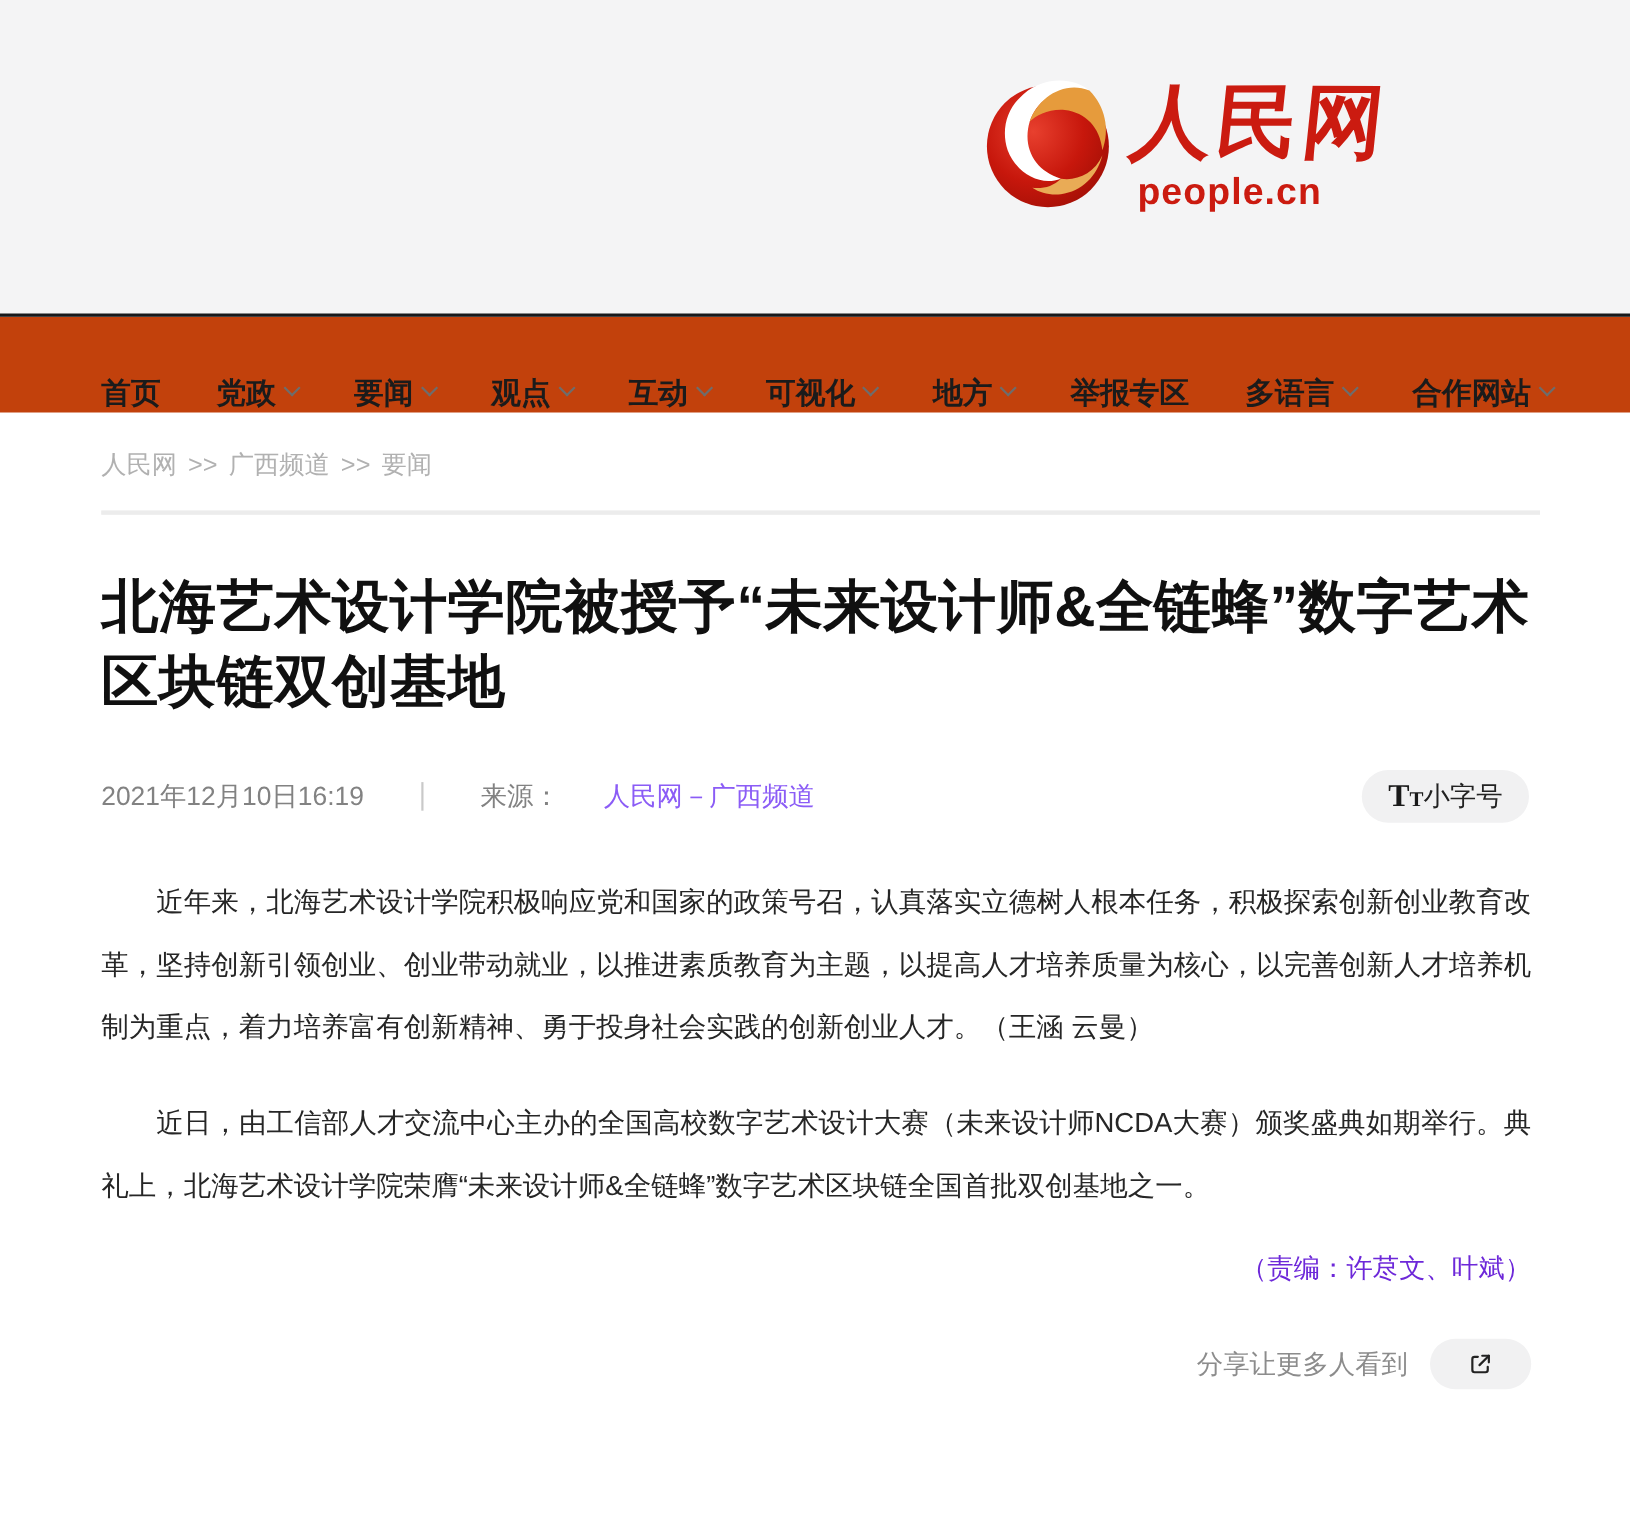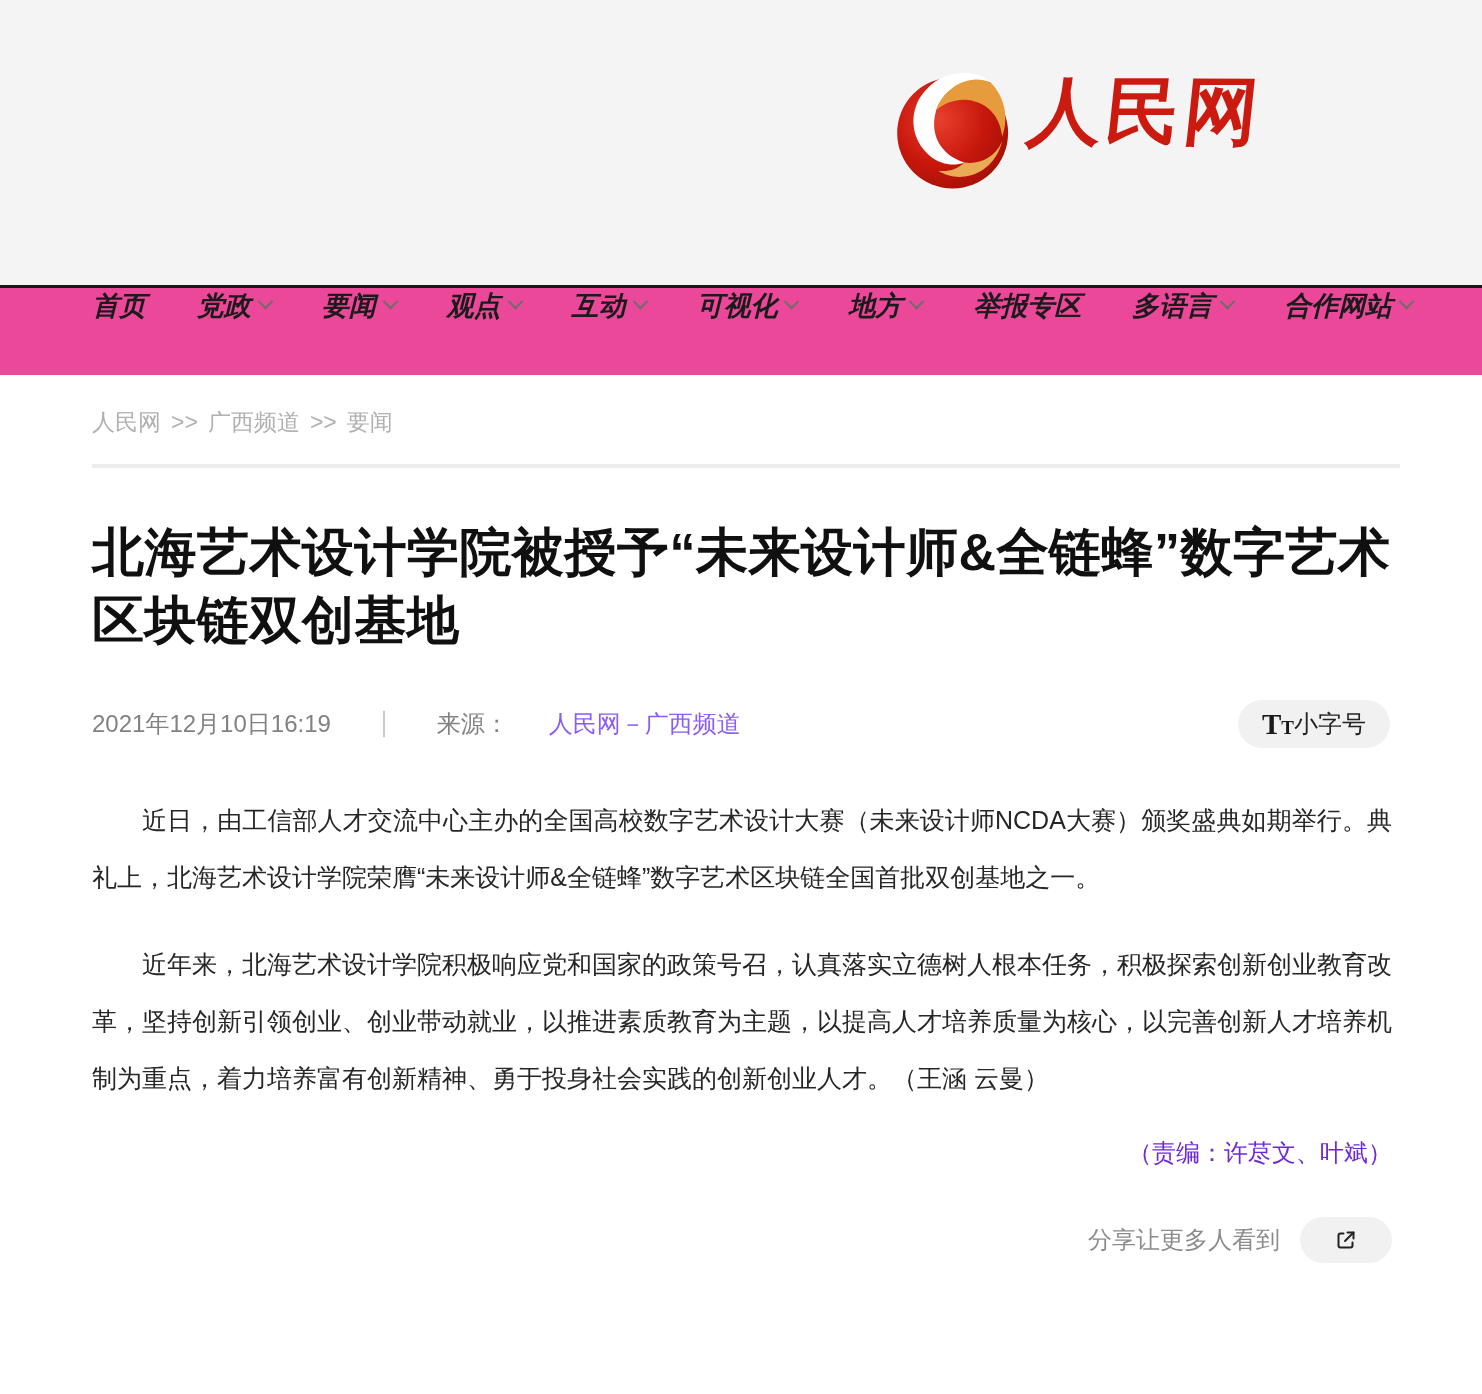--- a/index.html
+++ b/index.html
@@ -8,21 +8,21 @@
 
   
   .site-header { position:relative; height:288px; background:#f4f4f5; border-bottom:3px solid #17181a; }
   .logo { position:absolute; left:896px; top:68px; display:flex; align-items:flex-start; cursor:pointer; }
   .logo-mark { width:118px; height:124px; }
   .logo-text { margin-left:14px; padding-top:4px; }
   .logo-zh { font-size:74px; font-weight:700; color:#cb1b10; letter-spacing:4px; transform:skewX(-6deg); line-height:1.1; font-family:"Liberation Serif","DejaVu Serif",serif; }
   .logo-domain { font-size:34px; font-weight:700; color:#cb1b10; letter-spacing:1px; margin-top:2px; margin-left:6px; }
 
   
-  .main-nav { height:87px; background:#ec4899; display:flex; align-items:flex-start; justify-content:space-between; padding:0 70px 0 92px;font-style:italic; }
+  .main-nav { height:87px; background:#c2410c; display:flex; align-items:flex-end; justify-content:space-between; padding:0 70px 0 92px; }
   .nav-item { display:flex; align-items:center; gap:9px; font-size:27px; font-weight:700; color:#1b1b1b; cursor:pointer; white-space:nowrap; }
   .chev { width:11px; height:11px; border-right:2.5px solid #6d6d6d; border-bottom:2.5px solid #6d6d6d; transform:rotate(45deg) translate(-2px,-2px); margin-top:-4px; }
 
   
   .breadcrumb { margin:32px 92px 0; font-size:23px; color:#b1b1b1; display:flex; gap:10px; align-items:center; }
   .breadcrumb .crumb { cursor:pointer; }
   .crumb-sep { color:#b1b1b1; }
 
   .rule { margin:26px 0 0 92px; width:1308px; height:4px; background:#ececec; }
 
@@ -61,20 +61,21 @@
           <stop offset="100%" stop-color="#9d0e05"></stop>
         </radialGradient>
       </defs>
       <circle cx="48" cy="55" r="47" fill="url(#redg)"></circle>
       <path d="M26 18 C 40 2, 66 0, 80 12 C 58 8, 40 18, 34 36 C 28 56, 38 74, 58 80 C 42 86, 24 76, 17 58 C 12 43, 16 28, 26 18 Z" fill="#ffffff"></path>
       <path d="M80 12 C 92 24, 96 42, 90 58 C 88 40, 77 29, 61 27 C 49 26, 39 31, 34 36 C 40 18, 60 4, 80 12 Z" fill="#e69b3c"></path>
       <path d="M58 80 C 70 82, 84 76, 90 62 C 86 78, 74 90, 58 92 C 50 93, 42 91, 36 87 C 44 88, 52 86, 58 80 Z" fill="#e9ab56"></path>
     </svg>
     <div class="logo-text">
       <div class="logo-zh">人民网</div>
+      <div class="logo-domain">people.cn</div>
     </div>
   </div>
 </header>
 
 <nav class="main-nav">
   <div class="nav-item">
       <span>首页</span>
     </div>
   <div class="nav-item">
       <span>党政</span>
@@ -135,22 +136,22 @@
     </div>
     <button class="fontsize-btn">
       <span>
         <span class="tt-icon tt-large">T</span><span class="tt-icon tt-small">T</span>
       </span>
       <span class="fontsize-label">小字号</span>
     </button>
   </div>
 
   <div class="article-body">
+    <p>近年来，北海艺术设计学院积极响应党和国家的政策号召，认真落实立德树人根本任务，积极探索创新创业教育改革，坚持创新引领创业、创业带动就业，以推进素质教育为主题，以提高人才培养质量为核心，以完善创新人才培养机制为重点，着力培养富有创新精神、勇于投身社会实践的创新创业人才。（王涵 云曼）</p>
     <p>近日，由工信部人才交流中心主办的全国高校数字艺术设计大赛（未来设计师NCDA大赛）颁奖盛典如期举行。典礼上，北海艺术设计学院荣膺“未来设计师&amp;全链蜂”数字艺术区块链全国首批双创基地之一。</p>
-    <p>近年来，北海艺术设计学院积极响应党和国家的政策号召，认真落实立德树人根本任务，积极探索创新创业教育改革，坚持创新引领创业、创业带动就业，以推进素质教育为主题，以提高人才培养质量为核心，以完善创新人才培养机制为重点，着力培养富有创新精神、勇于投身社会实践的创新创业人才。（王涵 云曼）</p>
   </div>
 
   <div class="editor-note">（责编：许荩文、叶斌）</div>
 
   <div class="share-row">
     <span class="share-label">分享让更多人看到</span>
     <button class="share-btn">
       <svg width="24" height="24" viewBox="0 0 24 24" fill="none" stroke="#222222" stroke-width="2" stroke-linecap="round" stroke-linejoin="round">
         <path d="M9.5 5.5H6.5a2 2 0 0 0-2 2v10a2 2 0 0 0 2 2h10a2 2 0 0 0 2-2v-3"></path>
         <path d="M13.5 4.5h6v6"></path>

